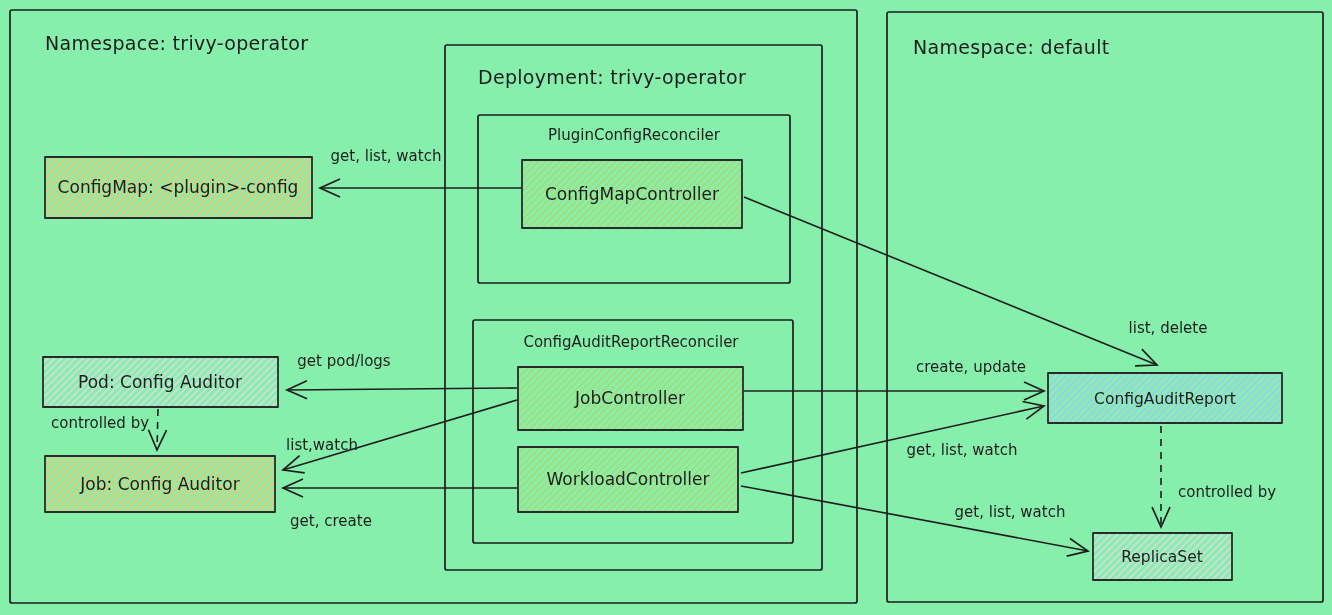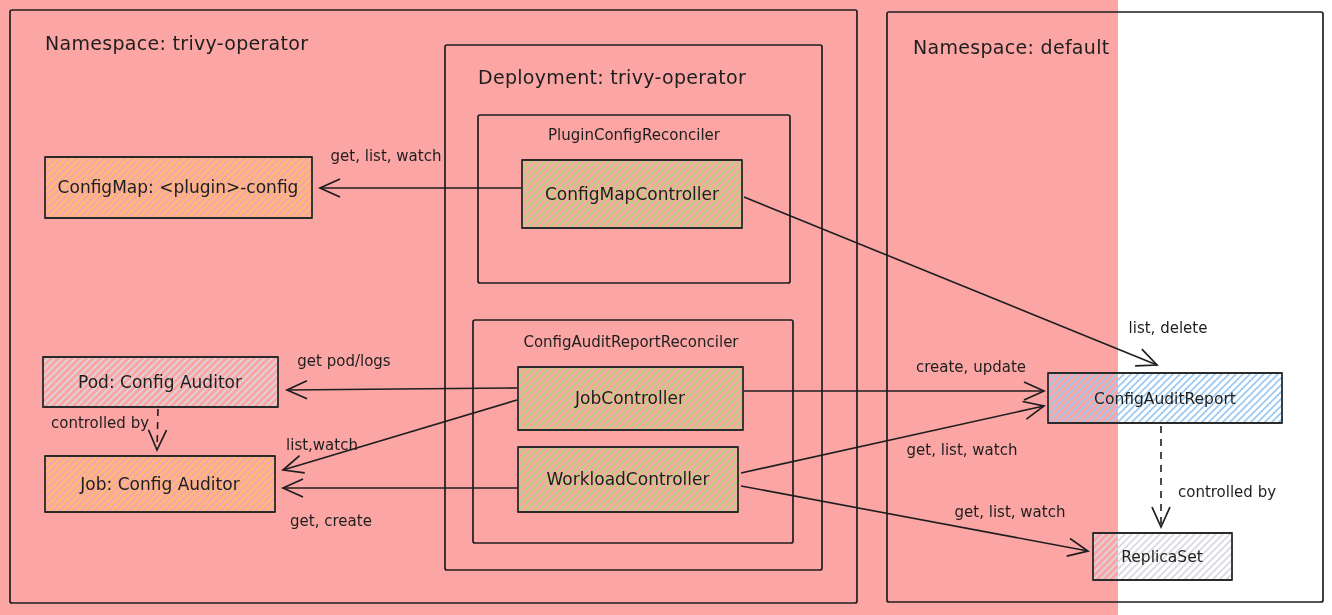--- a/index.html
+++ b/index.html
@@ -6,23 +6,23 @@
     margin: 0;
     padding: 0;
     background: #ffffff;
     width: 1332px;
     height: 615px;
     overflow: hidden;
     font-family: "DejaVu Sans", "Liberation Sans", sans-serif;
   }
   .stage {
     position: relative;
-    width: 1118px;
+    width: 1332px;
     height: 615px;
-    background: #fca5a5;
+    background: #86efac;
     text-decoration: underline;
   }
   svg { display: block; }
   .container-box {
     fill: none;
     stroke: #1e1e1e;
     stroke-width: 1.7;
     stroke-linejoin: round;
   }
   .node-box {

